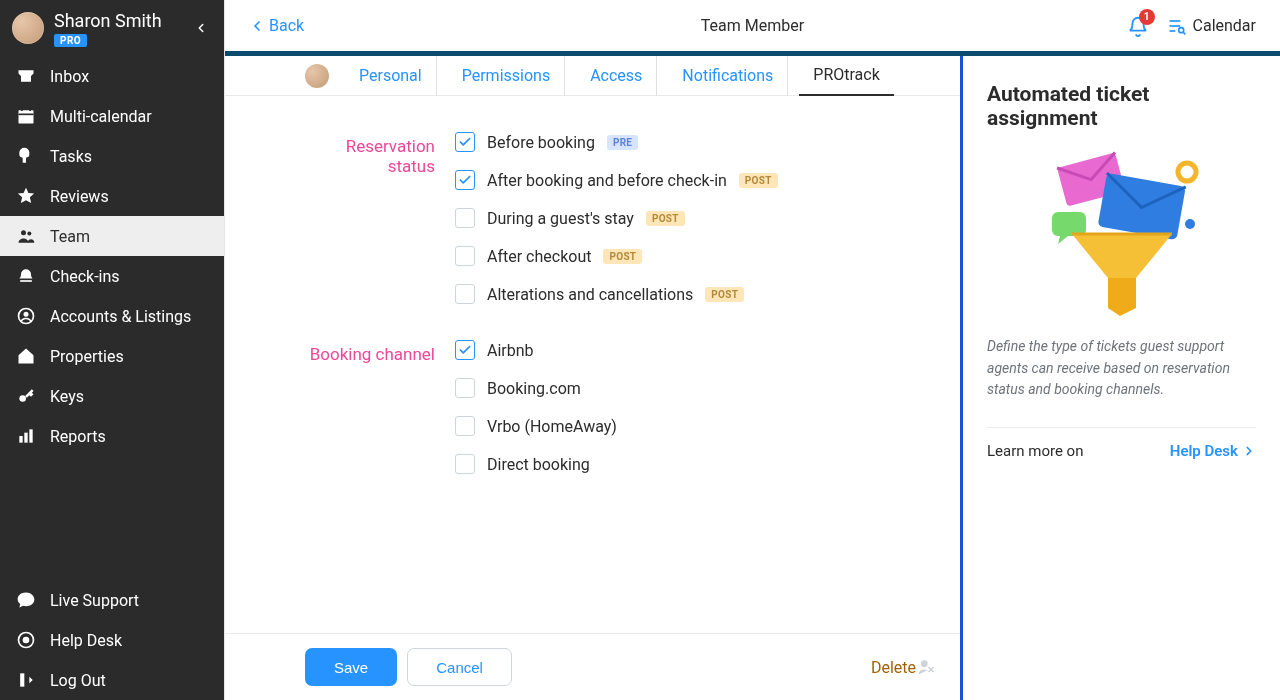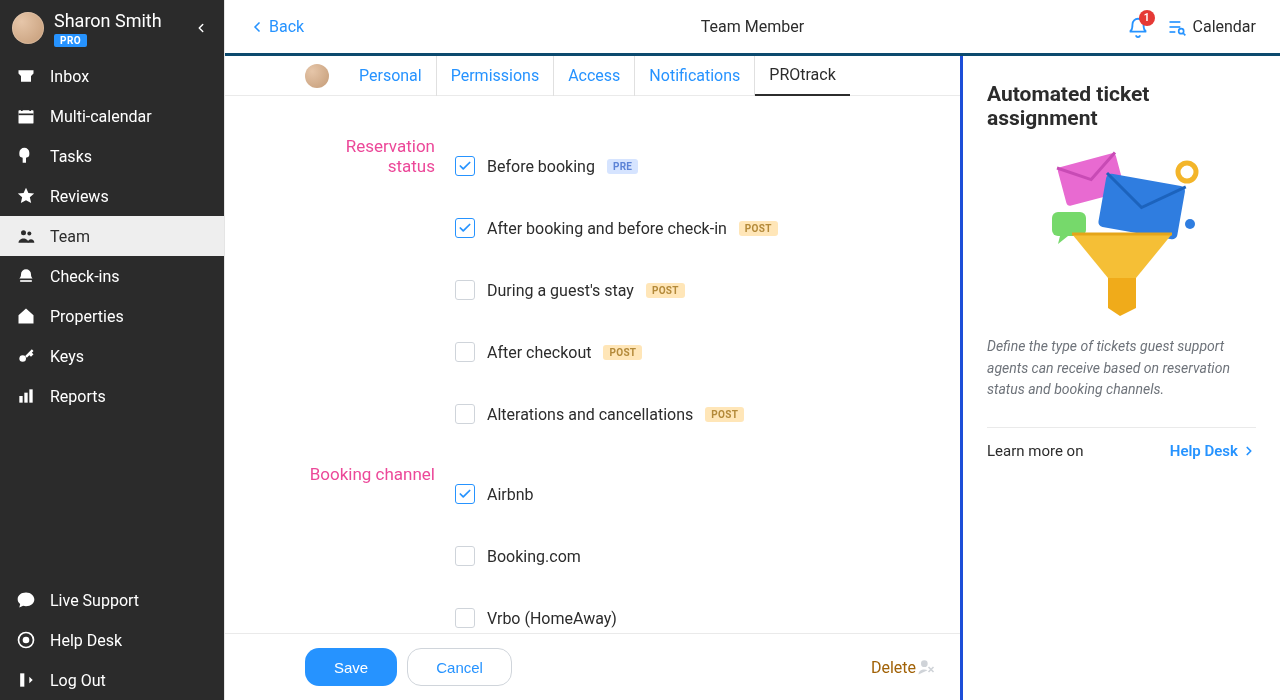--- a/index.html
+++ b/index.html
@@ -19,56 +19,56 @@
 
   .nav { list-style:none; }
   .nav-item { display:flex; align-items:center; gap:14px; padding: 0 16px; height:40px; color:#fff; cursor:pointer; }
   .nav-item.active { background:#eeeeee; color:#2c2c2c; }
   .nav-item .icon { width:20px; height:20px; display:flex; align-items:center; justify-content:center; flex:none; }
   .nav-item .icon svg { fill: currentColor; }
   .nav-spacer { flex:1; }
 
   
   .main { flex:1; display:flex; flex-direction:column; height:100%; border-left:1px solid #e5e5e5; }
-  .topbar { height:56px; border-bottom:3px solid #0c4a6e; display:flex; align-items:center; padding:0 24px; position:relative;}
+  .topbar { height:56px; border-bottom:5px solid #0c4a6e; display:flex; align-items:center; padding:0 24px; position:relative;}
   .back { display:flex; align-items:center; gap:4px; color:#2693ff; cursor:pointer; font-size:16px;}
   .back svg { stroke:#2693ff; }
   .page-title { position:absolute; left:50%; transform:translateX(-50%); font-size:16px; color:#2c2c2c;}
   .topbar-right { margin-left:auto; display:flex; align-items:center; gap:18px; }
   .bell { position:relative; width:22px; height:22px; cursor:pointer; color:#2693ff; }
   .bell svg { stroke:#2693ff; fill:none; stroke-width:2; }
   .notif-badge { position:absolute; top:-6px; right:-6px; background:#e53935; color:#fff; font-size:10px; font-weight:700; width:16px; height:16px; border-radius:50%; display:flex; align-items:center; justify-content:center; }
   .calendar-link { display:flex; align-items:center; gap:6px; color:#2c2c2c; cursor:pointer; font-size:16px;}
   .calendar-link svg { stroke:#2693ff; fill:none; stroke-width:2; }
 
   .below { flex:1; display:flex; min-height:0; }
   .content { flex:1; display:flex; flex-direction:column; min-width:0; }
 
   .tabs { height:40px; border-bottom:1px solid #eaeaea; display:flex; align-items:center; gap:20px; padding-left:80px; position:relative;}
   .mini-avatar { position:absolute; left:80px; width:24px; height:24px; border-radius:50%; background: radial-gradient(circle at 30% 30%, #e6c6a9, #c49b77); }
-  .tabs-inner { display:flex; align-items:center; gap:0; margin-left:40px; }
+  .tabs-inner { display:flex; align-items:center; gap:11px; margin-left:40px; }
   .tab { color:#2693ff; cursor:pointer; height:40px; display:flex; align-items:center; padding:0 14px; border-right:1px solid #e0e0e0; font-size:16px; }
   .tab:last-child { border-right:none; }
   .tab.active { color:#2c2c2c; border-bottom:2px solid #2c2c2c; }
 
   .form-area { flex:1; overflow:auto; padding:36px 0 20px 80px; }
   .section { display:flex; gap:20px; margin-bottom:36px; }
   .section-label { width:130px; text-align:right; color:#ec4899; font-size:17px; padding-top:4px; flex:none; }
   .options { display:flex; flex-direction:column; gap:18px; }
-  .opt { display:flex; align-items:center; gap:12px; cursor:pointer;margin-top:24px; }
+  .opt { display:flex; align-items:center; gap:12px; cursor:pointer; }
   .cb { width:20px; height:20px; border:1.5px solid #cfd4da; border-radius:3px; display:flex; align-items:center; justify-content:center; flex:none; }
   .cb.checked { border-color:#2693ff; }
   .cb.checked svg { stroke:#2693ff; }
   .opt-label { font-size:16px; color:#2c2c2c; }
   .pill { font-size:10px; font-weight:700; padding:2px 6px; border-radius:3px; letter-spacing:.3px; }
   .pill.pre { background:#d6e4ff; color:#5c83d6; }
   .pill.post { background:#ffe6b8; color:#b48a3a; }
 
   .footer { border-top:1px solid #eaeaea; padding:14px 24px 14px 80px; display:flex; align-items:center; gap:10px; }
-  .btn { height:38px; padding:0 28px; border-radius:14px; font-size:15px; cursor:pointer; display:inline-flex; align-items:center; justify-content:center; border:1px solid transparent; }
+  .btn { height:38px; padding:0 28px; border-radius:7px; font-size:15px; cursor:pointer; display:inline-flex; align-items:center; justify-content:center; border:1px solid transparent; }
   .btn.primary { background:#2693ff; color:#fff; }
   .btn.secondary { background:#fff; color:#2693ff; border-color:#d0d5db; }
   .delete { margin-left:auto; display:flex; align-items:flex-end; gap:0; color:#a16207; cursor:not-allowed; }
   .delete svg { fill:#cfd3d8; }
 
   
   .aside { width:320px; border-left:3px solid #1d4ed8; padding:26px 24px; }
   .aside h2 { font-size:21px; font-weight:700; margin-bottom:18px; color:#2c2c2c; }
   .illus { width:100%; height:170px; display:flex; align-items:center; justify-content:center; margin-bottom:18px; }
   .aside p { color:#6e737a; font-size:14px; font-style:italic; line-height:1.55; margin-bottom:26px; }
@@ -149,20 +149,30 @@
             <svg viewBox="0 0 24 24" width="20" height="20">
               <path d="M12 4a6 6 0 00-6 6c0 4-2 5-2 5h16s-2-1-2-5a6 6 0 00-6-6z"></path>
               <rect x="5" y="17" width="14" height="2"></rect>
             </svg>
           </span>
         <span>Check-ins</span>
       </li>
       <li class="nav-item">
         <span class="icon">
             <svg viewBox="0 0 24 24" width="20" height="20">
+              <circle cx="12" cy="12" r="9" fill="none" stroke="currentColor" stroke-width="2"></circle>
+              <circle cx="12" cy="10" r="3"></circle>
+              <path d="M6 19c1-3 4-4 6-4s5 1 6 4" fill="none" stroke="currentColor" stroke-width="2"></path>
+            </svg>
+          </span>
+        <span>Accounts &amp; Listings</span>
+      </li>
+      <li class="nav-item">
+        <span class="icon">
+            <svg viewBox="0 0 24 24" width="20" height="20">
               <path d="M3 11l9-8 9 8v10H3z"></path>
             </svg>
           </span>
         <span>Properties</span>
       </li>
       <li class="nav-item">
         <span class="icon">
             <svg viewBox="0 0 24 24" width="20" height="20">
               <circle cx="8" cy="15" r="4"></circle>
               <path d="M11 12l8-8 2 2-2 2 2 2-3 3-2-2-3 3"></path>

